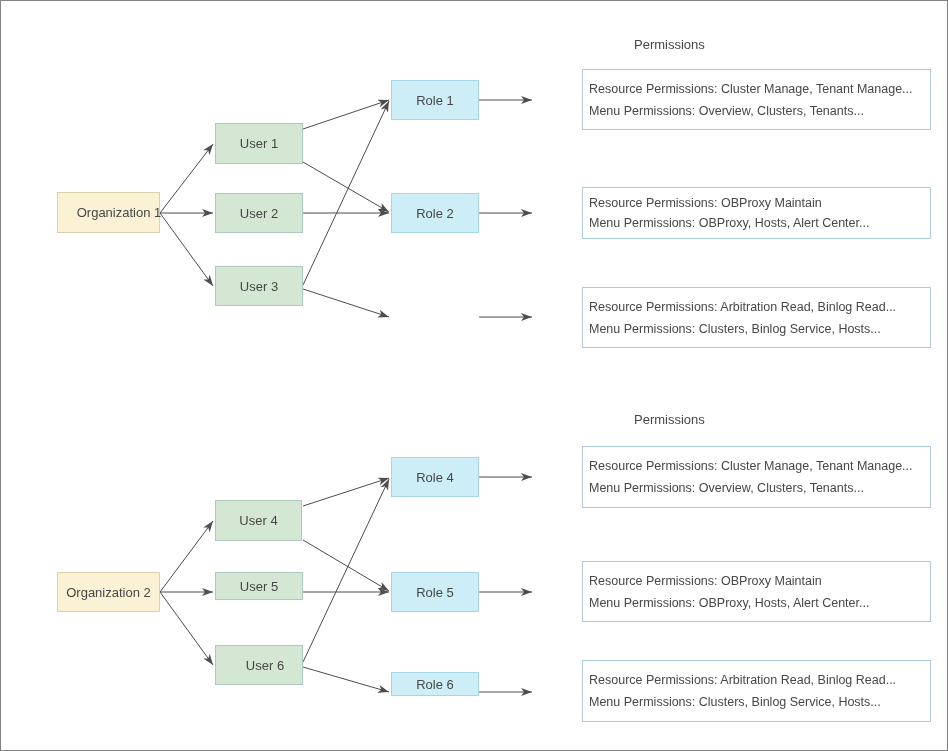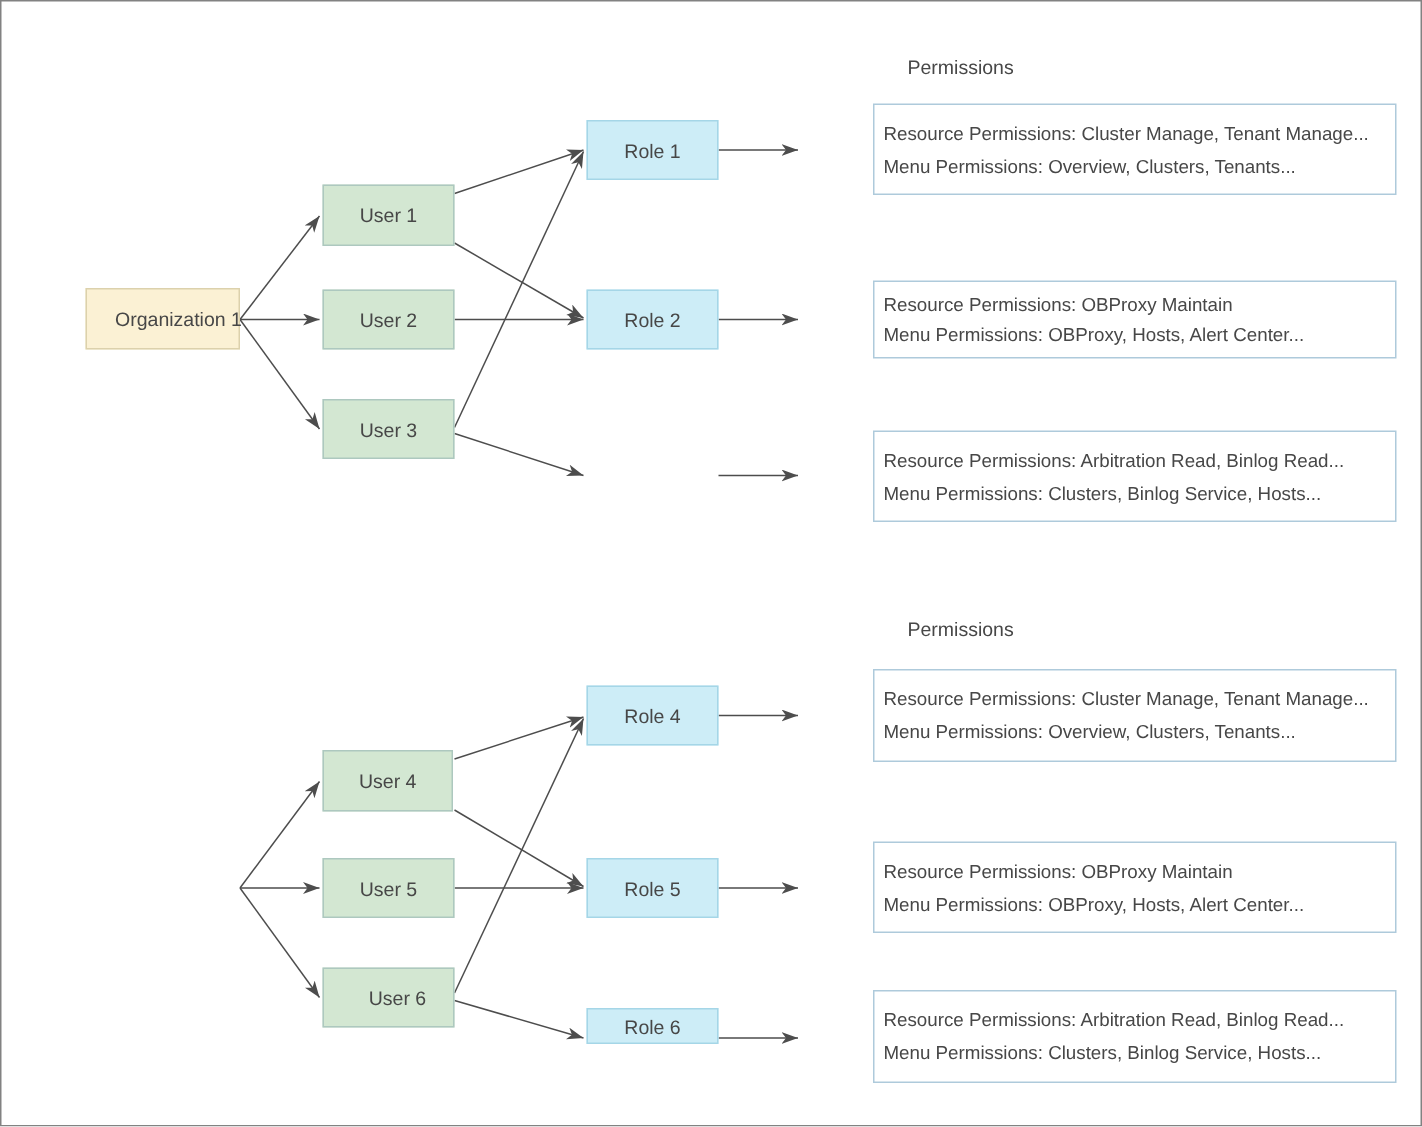--- a/index.html
+++ b/index.html
@@ -50,20 +50,21 @@
     font-size: 12.5px;
     line-height: 22px;
     white-space: nowrap;
     margin-left: 48px;
   }
   .perm.short { line-height: 20px; }
   .section-title {
     position: absolute;
     font-size: 13px;
     white-space: nowrap;
+    margin-left: 29px;
   }
 </style>
 </head>
 <body>
 
 <div class="frame">
 
   <svg class="edge-layer" width="948" height="751" viewBox="0 0 948 751" xmlns="http://www.w3.org/2000/svg">
     <defs>
       <marker id="arrow" markerWidth="12" markerHeight="9" refX="11" refY="4" orient="auto" markerUnits="userSpaceOnUse">
@@ -115,23 +116,24 @@
     <div>Resource Permissions: OBProxy Maintain</div>
     <div>Menu Permissions: OBProxy, Hosts, Alert Center...</div>
   </div>
   <div class="perm" style="left:533px; top:286px; width:349px; height:61px;">
     <div>Resource Permissions: Arbitration Read, Binlog Read...</div>
     <div>Menu Permissions: Clusters, Binlog Service, Hosts...</div>
   </div>
 
   <div class="section-title" style="left:604px; top:411px;">Permissions</div>
 
+  <div class="node org" style="left:56px; top:571px; width:103px; height:40px;">Organization 2</div>
 
   <div class="node user" style="left:214px; top:499px; width:87px; height:41px;">User 4</div>
-  <div class="node user" style="left:214px; top:571px; width:88px; height:40px;">User 5</div>
+  <div class="node user" style="left:214px; top:571px; width:88px; height:28px;">User 5</div>
   <div class="node user" style="left:214px; top:644px; width:88px; height:40px;padding-left:12px;">User 6</div>
 
   <div class="node role" style="left:390px; top:456px; width:88px; height:40px;">Role 4</div>
   <div class="node role" style="left:390px; top:571px; width:88px; height:40px;">Role 5</div>
   <div class="node role" style="left:390px; top:671px; width:88px; height:24px;">Role 6</div>
 
   <div class="perm" style="left:533px; top:445px; width:349px; height:62px;">
     <div>Resource Permissions: Cluster Manage, Tenant Manage...</div>
     <div>Menu Permissions: Overview, Clusters, Tenants...</div>
   </div>

